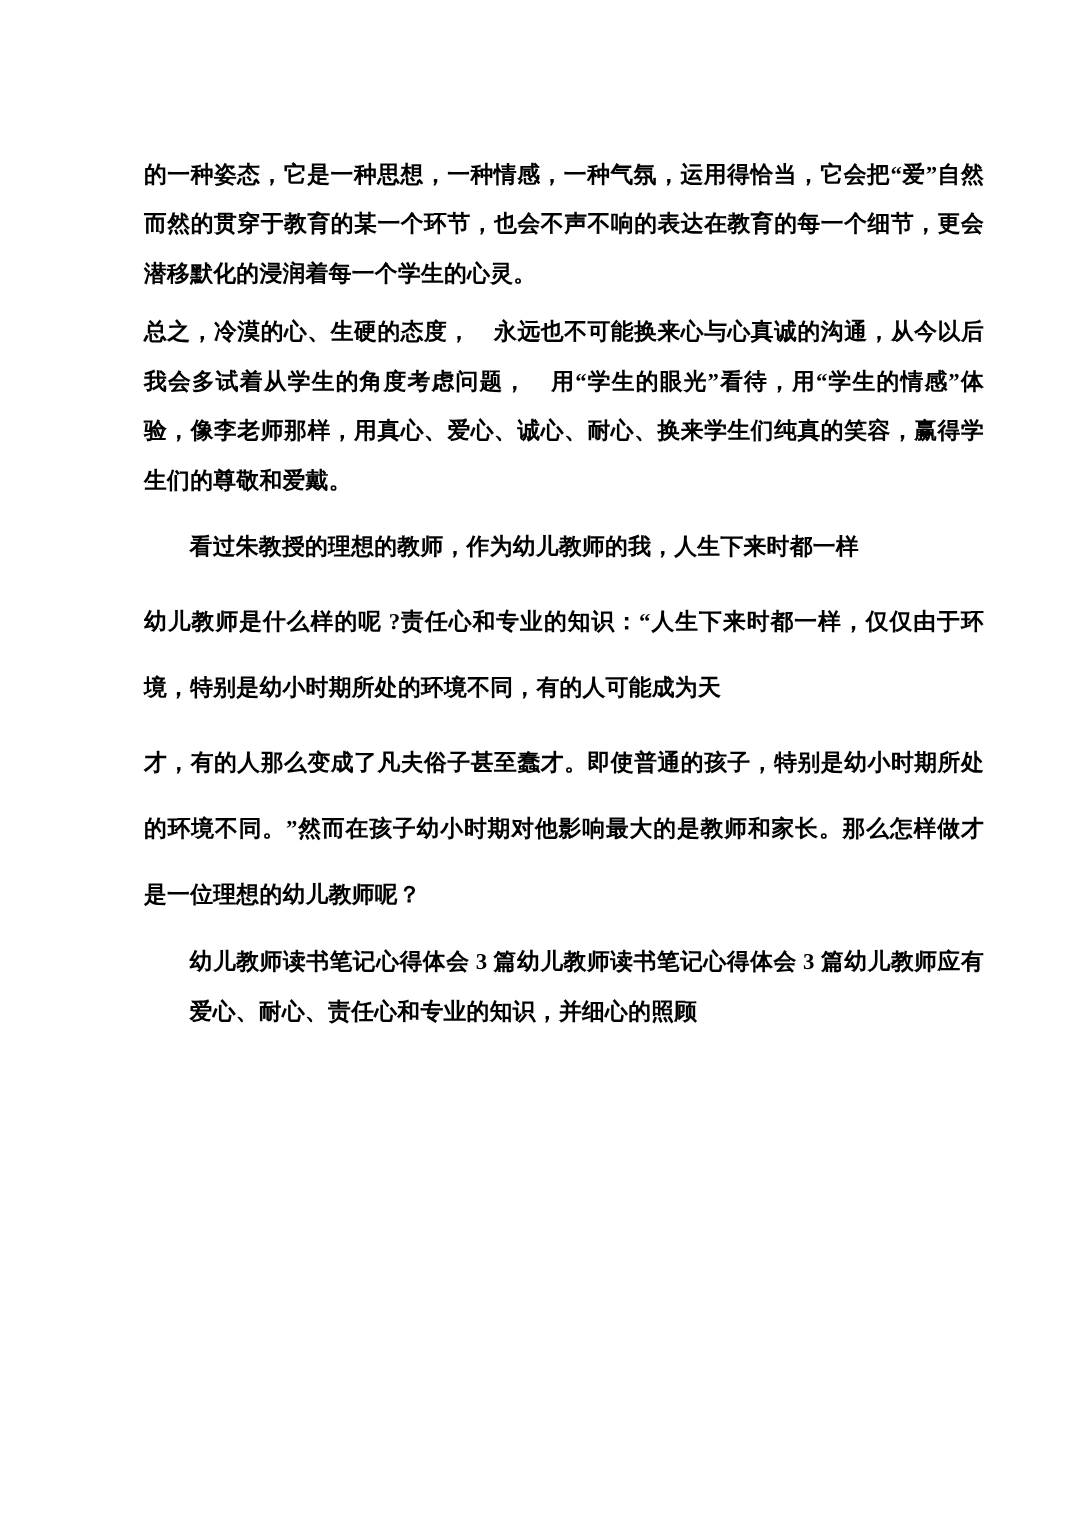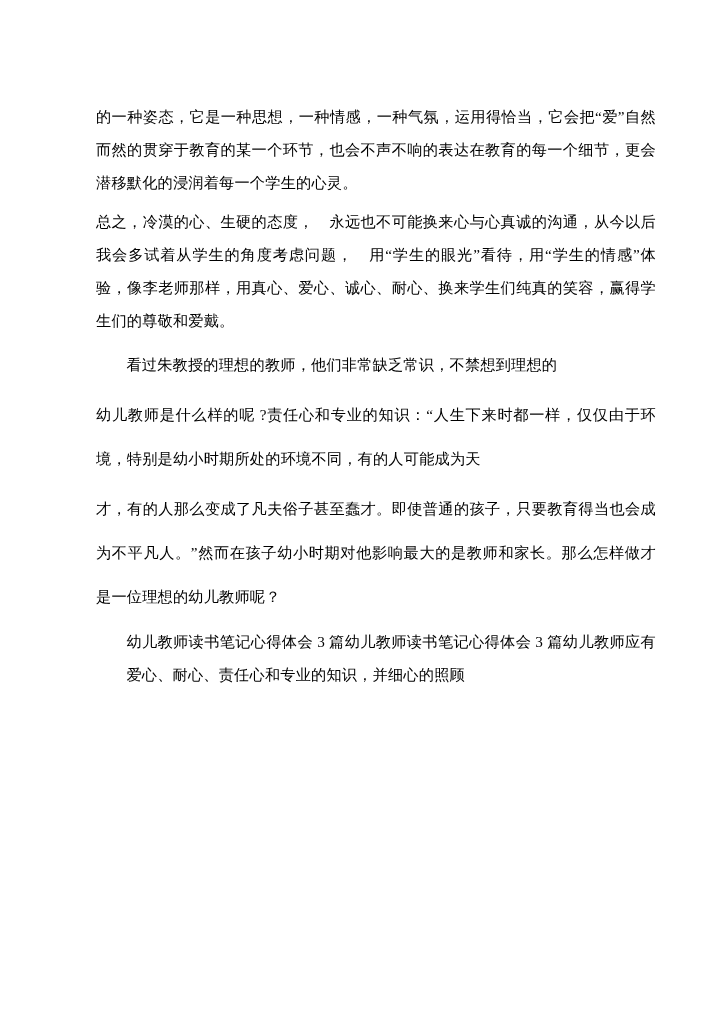--- a/index.html
+++ b/index.html
@@ -14,20 +14,21 @@
     color: #000000;
     overflow: hidden;
   }
   .page {
     position: relative;
     width: 720px;
     height: 734px;
     background: #ffffff;
     box-sizing: border-box;
     padding: 100px 64px 0 96px;
+    font-weight: bold;
   }
   .doc-body {
     font-size: 15.2px;
     line-height: 33px;
     text-align: justify;
     text-justify: inter-ideograph;
     letter-spacing: 0.2px;
   }
   .para {
     margin: 0 0 0 0;
@@ -57,24 +58,24 @@
 </head>
 <body>
 
 <div class="page">
   <div class="doc-body">
 
     <p class="para">的一种姿态，它是一种思想，一种情感，一种气氛，运用得恰当，它会把“爱”自然而然的贯穿于教育的某一个环节，也会不声不响的表达在教育的每一个细节，更会潜移默化的浸润着每一个学生的心灵。</p>
 
     <p class="para">总之，冷漠的心、生硬的态度，　永远也不可能换来心与心真诚的沟通，从今以后我会多试着从学生的角度考虑问题，　用“学生的眼光”看待，用“学生的情感”体验，像李老师那样，用真心、爱心、诚心、耐心、换来学生们纯真的笑容，赢得学生们的尊敬和爱戴。</p>
 
-    <p class="para indent-2 loose">看过朱教授的理想的教师，他们非常缺乏常识，不禁想到理想的</p>
+    <p class="para indent-2 loose">看过朱教授的理想的教师，作为幼儿教师的我，人生下来时都一样</p>
 
     <p class="para loose">幼儿教师是什么样的呢 ?责任心和专业的知识：“人生下来时都一样，仅仅由于环境，特别是幼小时期所处的环境不同，有的人可能成为天</p>
 
-    <p class="para loose">才，有的人那么变成了凡夫俗子甚至蠢才。即使普通的孩子，只要教育得当也会成为不平凡人。”然而在孩子幼小时期对他影响最大的是教师和家长。那么怎样做才是一位理想的幼儿教师呢？</p>
+    <p class="para loose">才，有的人那么变成了凡夫俗子甚至蠢才。即使普通的孩子，特别是幼小时期所处的环境不同。”然而在孩子幼小时期对他影响最大的是教师和家长。那么怎样做才是一位理想的幼儿教师呢？</p>
 
     <p class="para block-indent tight-gap">幼儿教师读书笔记心得体会 3 篇幼儿教师读书笔记心得体会 3 篇幼儿教师应有爱心、耐心、责任心和专业的知识，并细心的照顾</p>
 
 
 
   </div>
 </div>
 
 </body></html>

